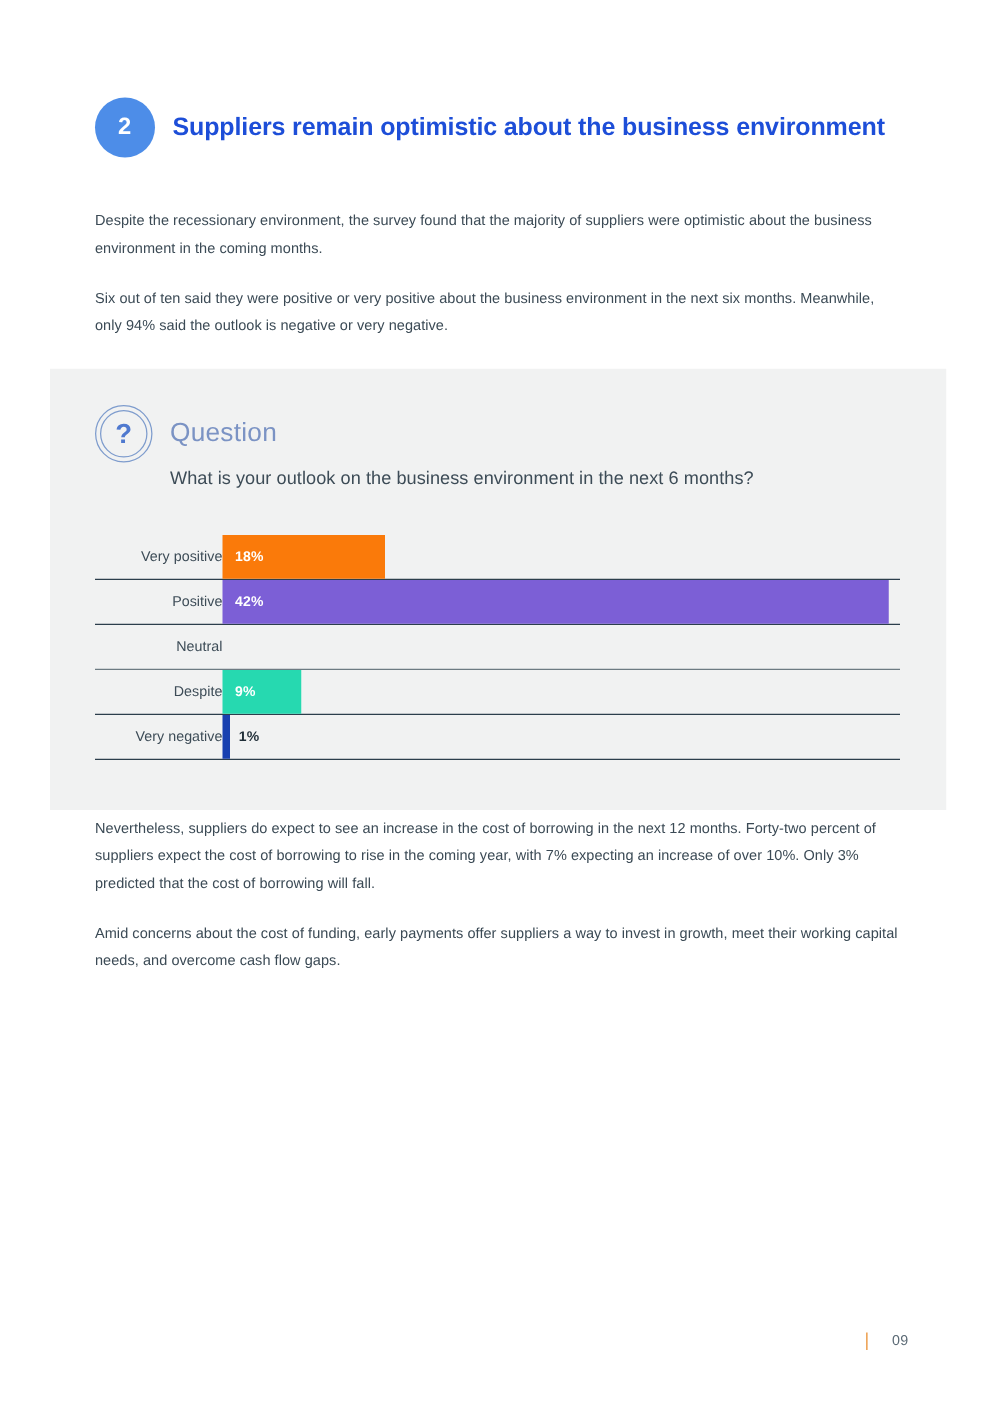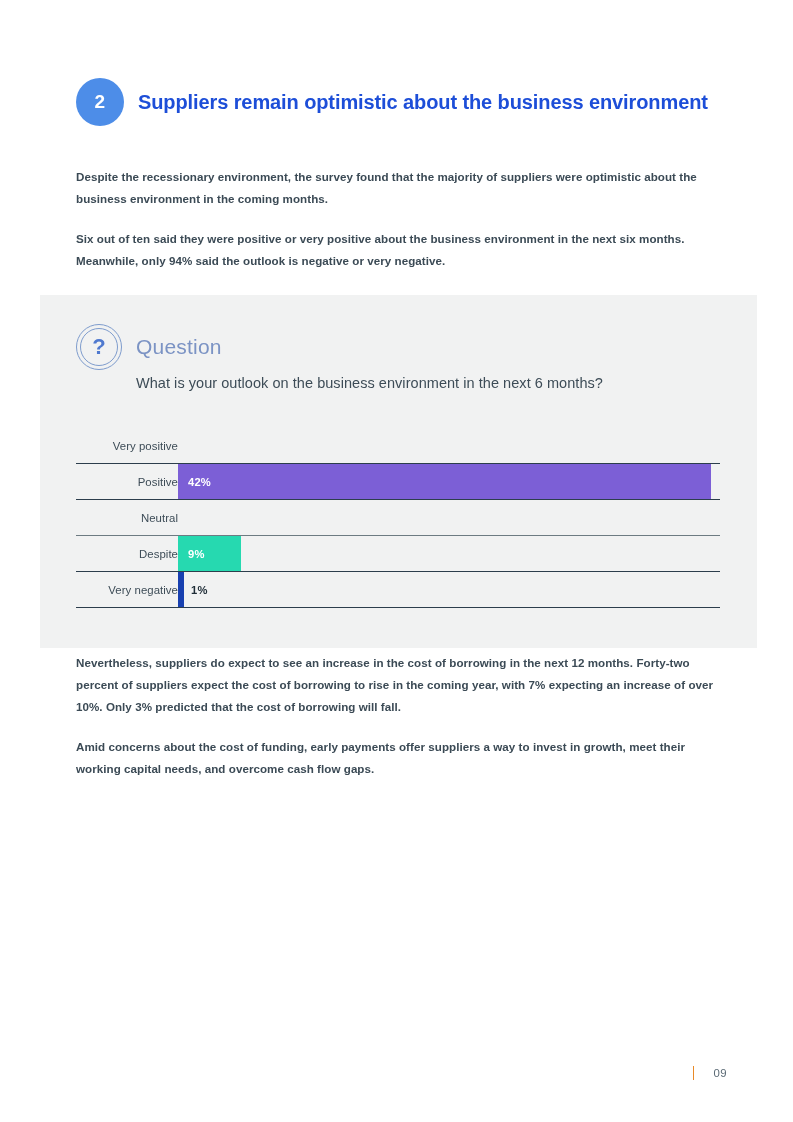--- a/index.html
+++ b/index.html
@@ -53,21 +53,20 @@
     left: 76px;
     top: 166px;
     width: 645px;
   }
   .para {
     font-size: 11.6px;
     line-height: 22px;
     color: #3b4a55;
     margin: 0 0 18px 0;
     letter-spacing: 0.05px;
-    font-weight: bold;
   }
   .para:last-child { margin-bottom: 0; }
 
   
   .panel {
     position: absolute;
     left: 40px;
     top: 295px;
     width: 717px;
     height: 353px;
@@ -224,20 +223,24 @@
     </div>
     <div class="q-title">Question</div>
   </div>
 
   <div class="q-subtitle">What is your outlook on the business environment in the next 6 months?</div>
 
   <div class="chart">
 
     <div class="chart-row">
       <div class="row-label">Very positive</div>
+      <div class="row-track">
+        <div class="bar" style="width:130px;background:#fa7a0a;"></div>
+        <div class="bar-value">18%</div>
+      </div>
     </div>
 
     <div class="chart-row">
       <div class="row-label">Positive</div>
       <div class="row-track">
         <div class="bar" style="width:533px;background:#7c5fd6;"></div>
         <div class="bar-value">42%</div>
       </div>
     </div>
 

